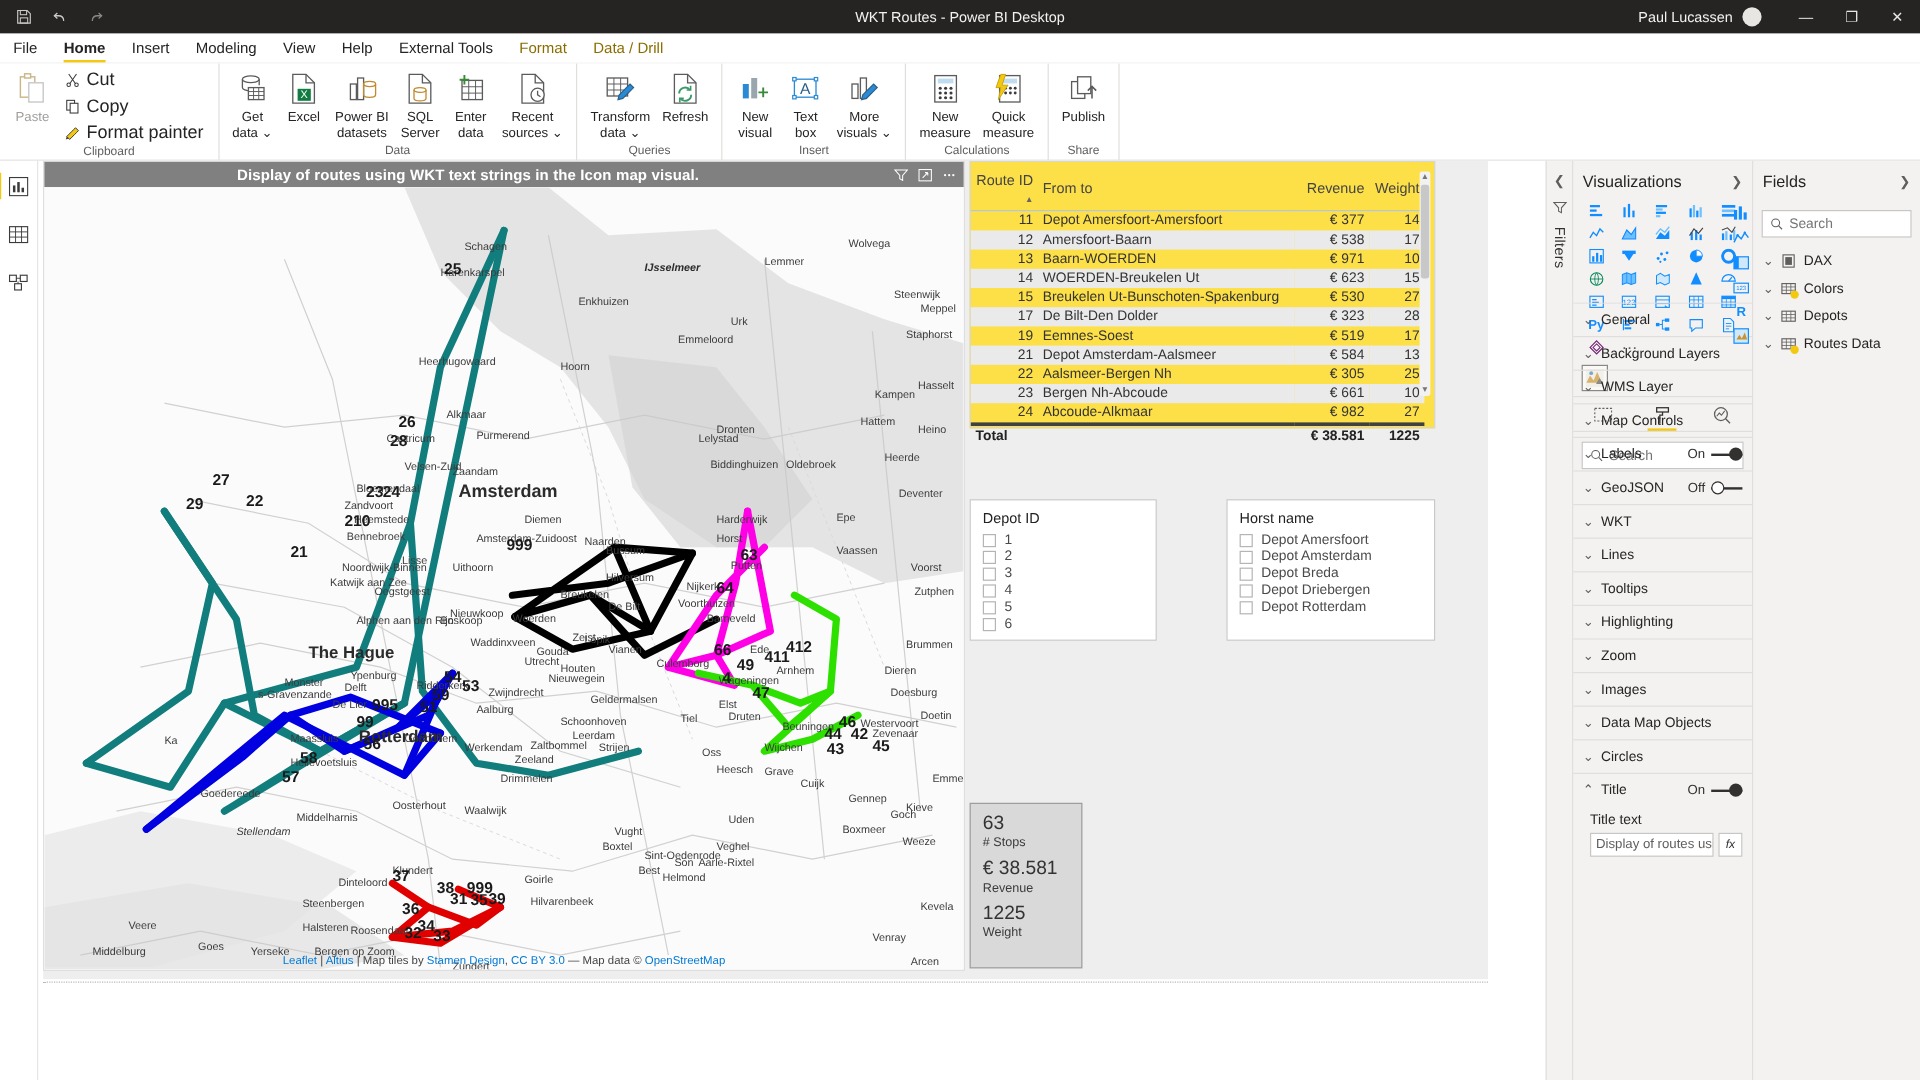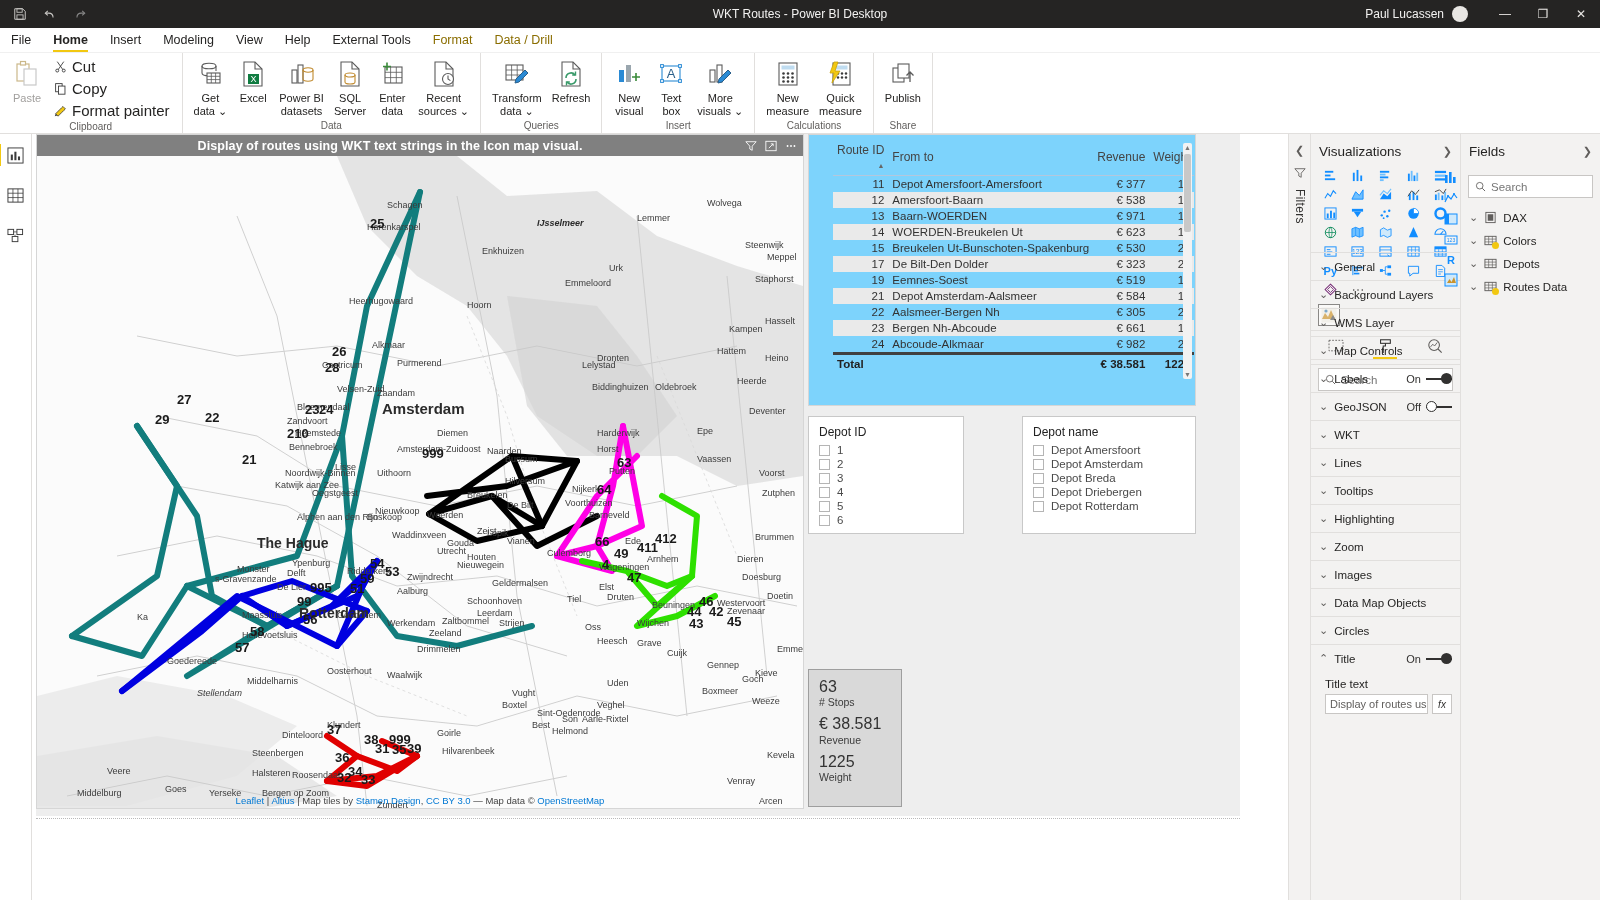--- a/index.html
+++ b/index.html
@@ -93,22 +93,22 @@
                   letter-spacing: .1px; }
   .vh-icons { display:flex; align-items:center; gap: 5px; padding-right: 5px; }
   .vh-ic { width: 15px; height: 15px; display:flex; align-items:center; justify-content:center;
            cursor:pointer; color:#ffffff; }
   .map-body { position:absolute; top:21px; left:0; right:0; bottom:0; background:#fbfbfb; overflow:hidden; }
   .attrib { position: absolute; bottom: 2px; left: 0; right: 0; text-align:center;
             font-size: 9.5px; color: #444; }
   .attrib a { color: #0078d4; text-decoration: none; }
 
   
-  .tablevis { position: absolute; left: 772px; top: 0px; width: 388px; height: 272px;
-              background: #7dd3fc; border: 1px solid #d6d6d6; padding: 6px 8px 4px 24px; }
+  .tablevis { position: absolute; left: 772px; top: 0px; width: 388px; height: 223px;
+              background: #fde047; border: 1px solid #d6d6d6; padding: 6px 8px 4px 0; }
   table.routes { width: 100%; border-collapse: collapse; font-size: 11.5px; color: #333; }
   table.routes th { font-weight: normal; color: #444; font-size: 12px; padding: 2px 4px 4px 4px;
                     border-bottom: 1px solid #b4c7dc; text-align: left; white-space: nowrap;}
   table.routes th.num, table.routes td.num { text-align: right; }
   table.routes td { padding: 2px 4px; white-space: nowrap; }
   table.routes tbody tr:nth-child(even) { background: #eaeaea; }
   table.routes tfoot td { border-top: 3px solid #404040; padding-top: 3px; font-weight: bold; color:#222; }
   .sortcaret { display:inline-block; font-size:7px; color:#666; }
   .tbl-scroll { position:absolute; right: 3px; top: 8px; bottom: 26px; width: 9px; background:#f2f2f2;
                 border-radius: 2px; }
@@ -937,21 +937,21 @@
             <span class="chk"></span>
             <span>5</span>
           </div>
         <div class="slicer-item">
             <span class="chk"></span>
             <span>6</span>
           </div>
       </div>
 
       <div class="slicer" id="slicer-depot-name">
-        <div class="slicer-title">Depot name</div>
+        <div class="slicer-title">Horst name</div>
         <div class="slicer-item">
             <span class="chk"></span>
             <span>Depot Amersfoort</span>
           </div>
         <div class="slicer-item">
             <span class="chk"></span>
             <span>Depot Amsterdam</span>
           </div>
         <div class="slicer-item">
             <span class="chk"></span>

